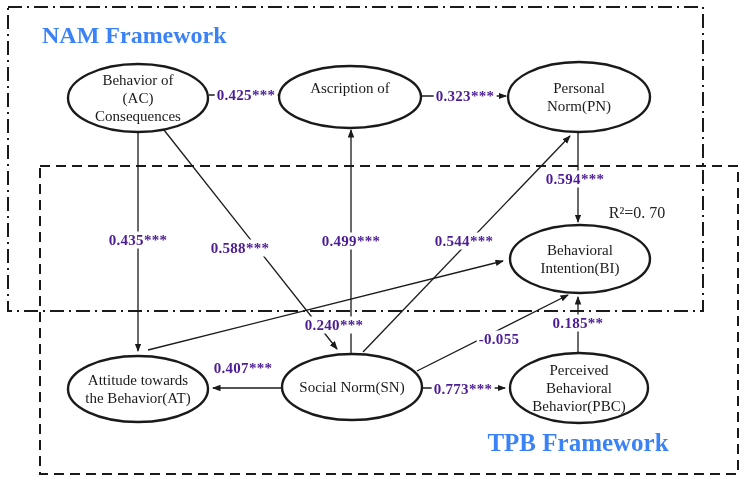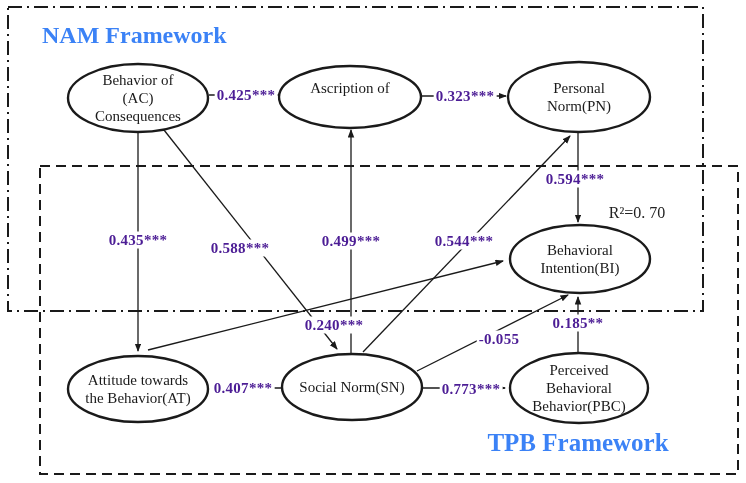--- a/index.html
+++ b/index.html
@@ -120,18 +120,18 @@
   <div class="coef" style="left:246px; top:95px;">0.425***</div>
   <div class="coef" style="left:465px; top:96px;">0.323***</div>
   <div class="coef" style="left:575px; top:179px;">0.594***</div>
   <div class="coef" style="left:138px; top:240px;">0.435***</div>
   <div class="coef" style="left:240px; top:248px;">0.588***</div>
   <div class="coef" style="left:351px; top:241px;">0.499***</div>
   <div class="coef" style="left:464px; top:241px;">0.544***</div>
   <div class="coef" style="left:334px; top:300px;margin-top:25px;">0.240***</div>
   <div class="coef" style="left:499px; top:339px;">-0.055</div>
   <div class="coef" style="left:578px; top:323px;">0.185**</div>
-  <div class="coef" style="left:463px; top:389px;margin-left:8px;">0.773***</div>
-  <div class="coef" style="left:243px; top:388px;">0.407***</div>
+  <div class="coef" style="left:463px; top:389px;">0.773***</div>
+  <div class="coef" style="left:243px; top:368px;">0.407***</div>
 
   <div class="rsq" style="left:637px; top:213px;">R²=0. 70</div>
 
 </div>
 
 </body></html>

